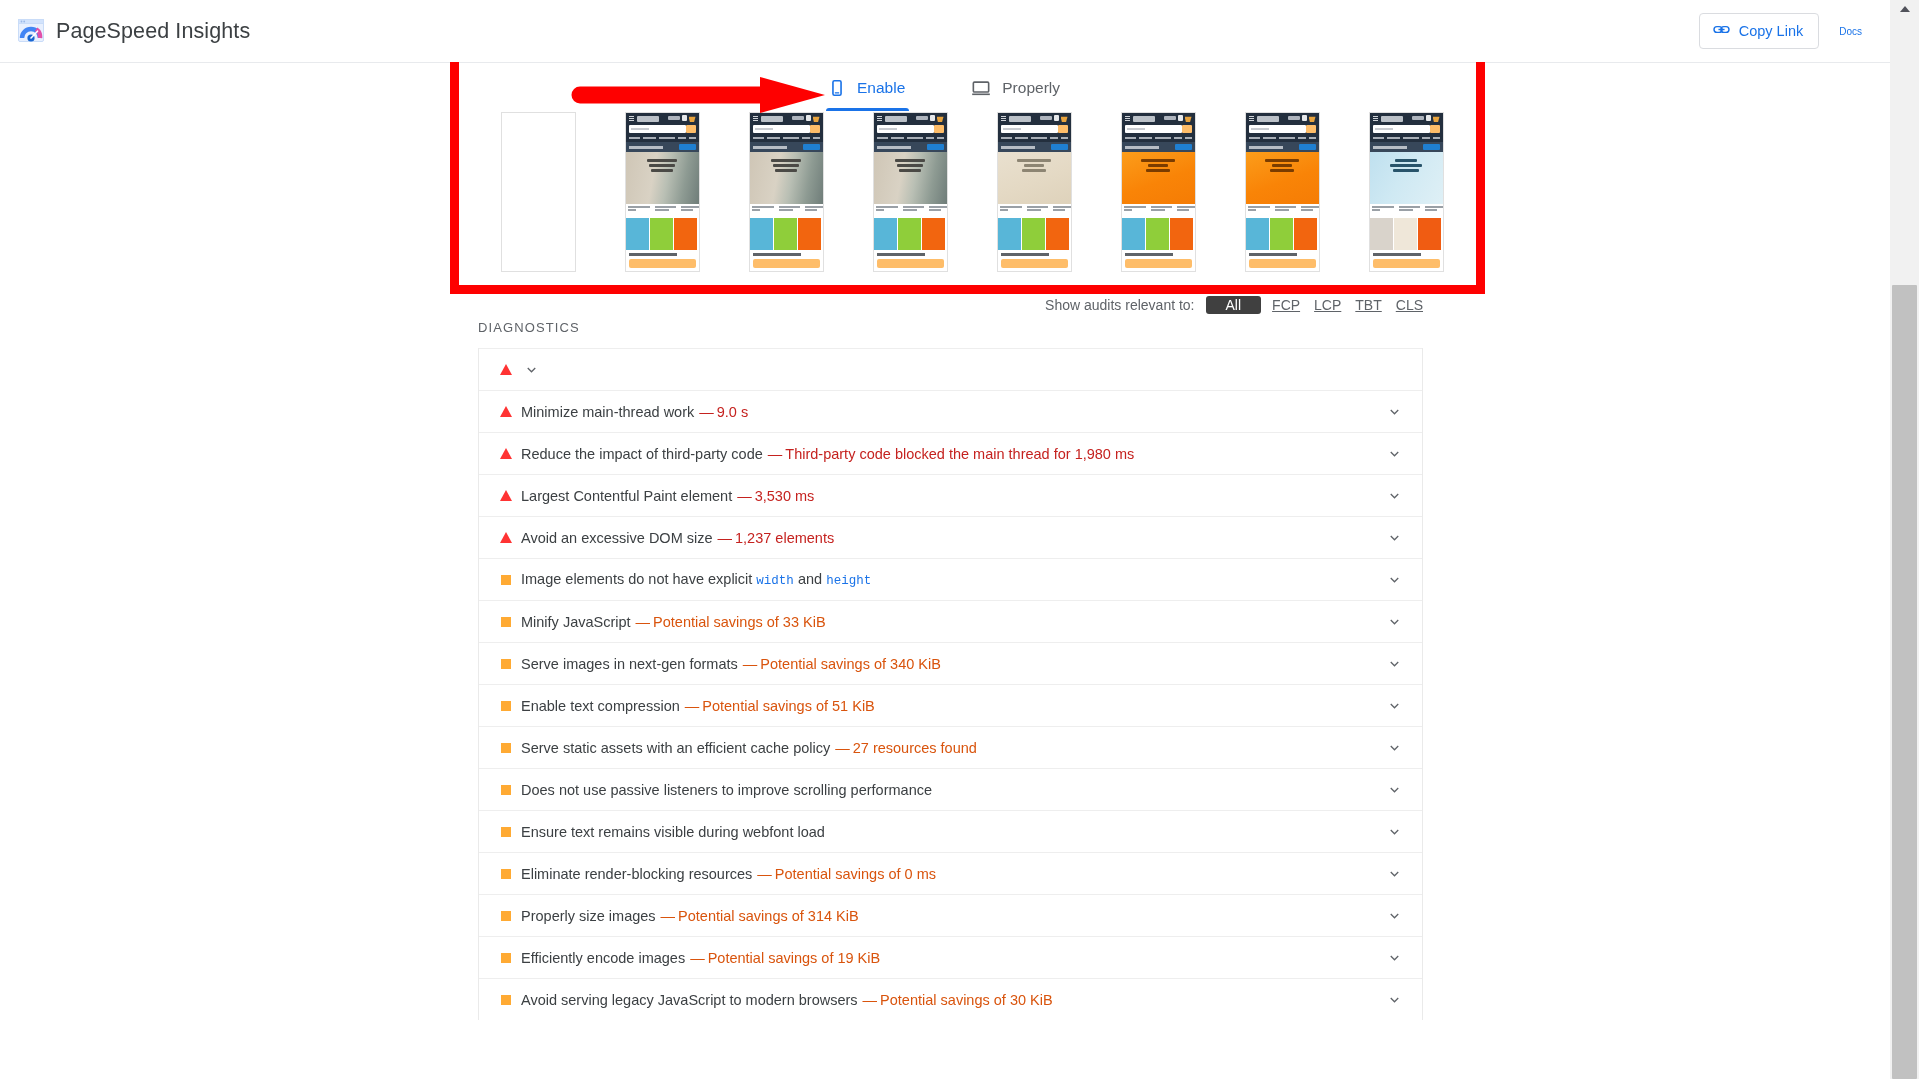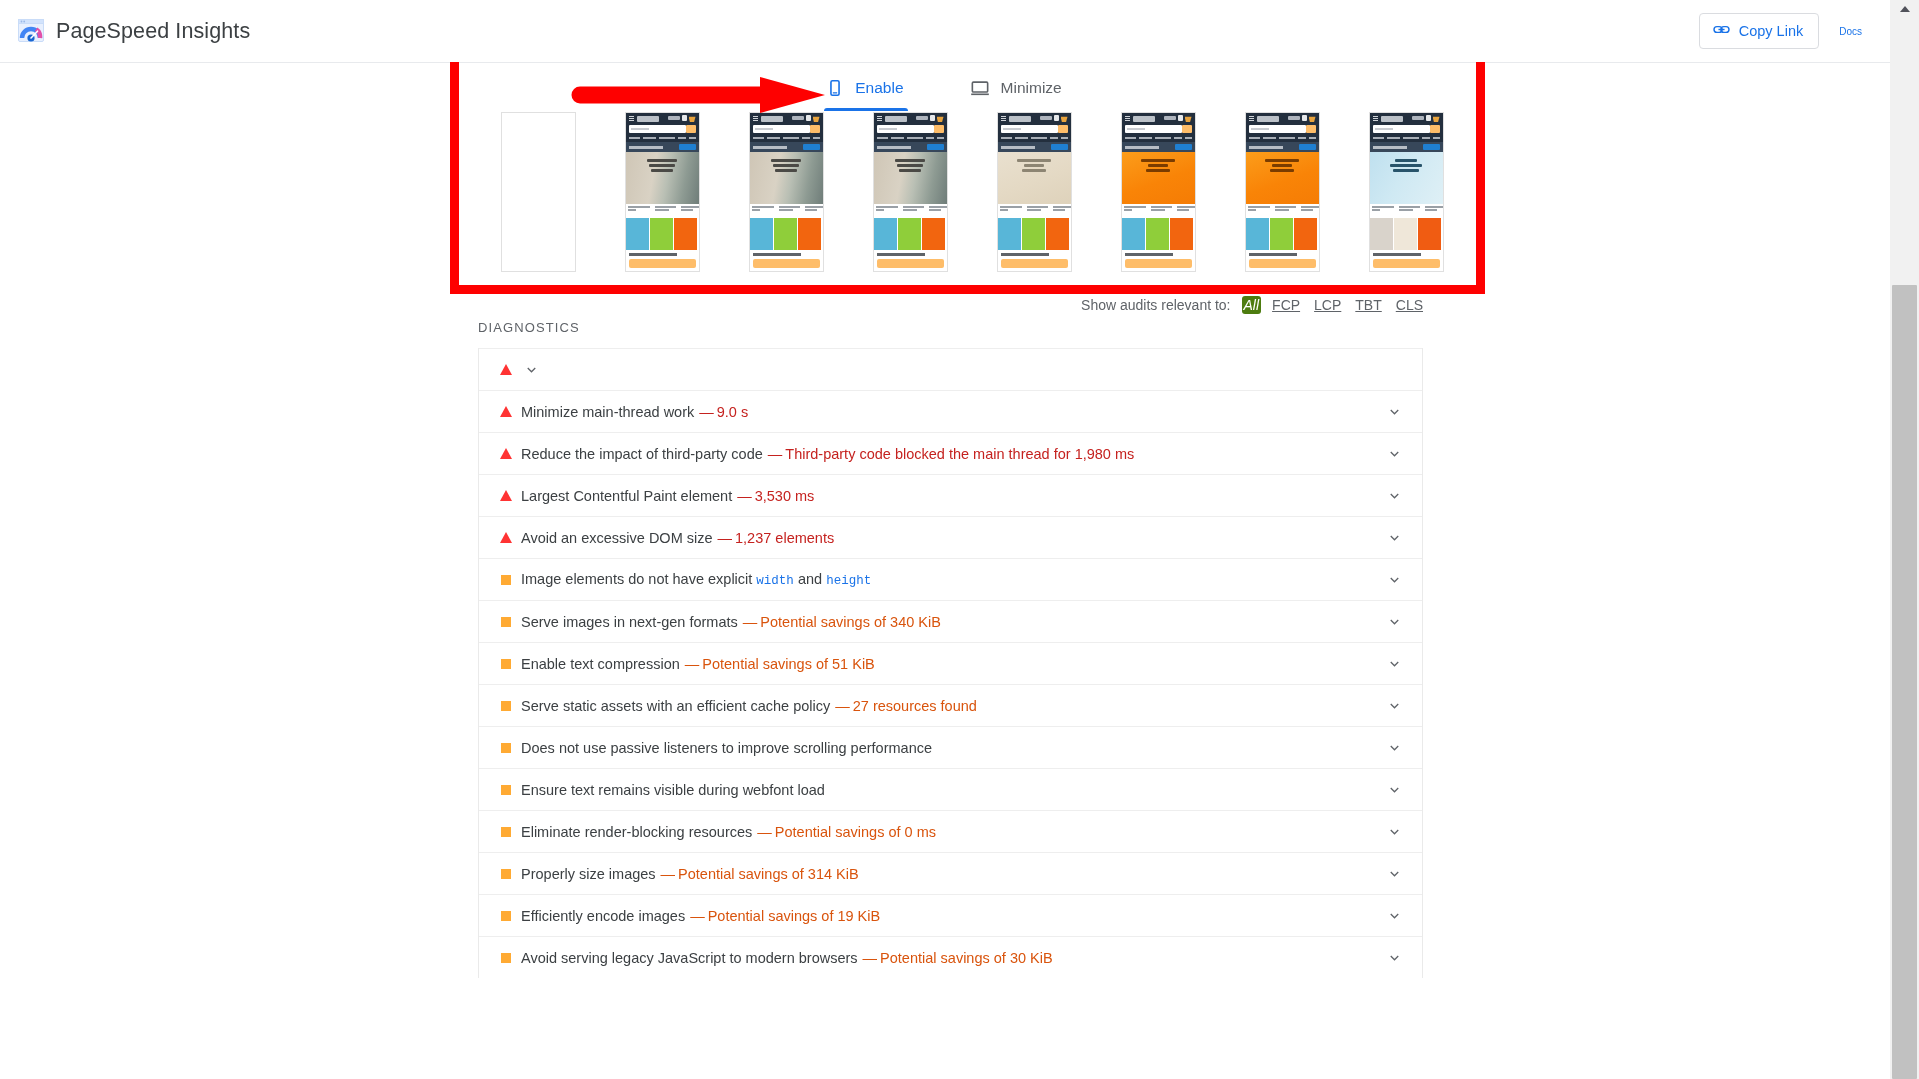--- a/index.html
+++ b/index.html
@@ -174,23 +174,22 @@
     padding-right: 464px; height: 26px;
     font-size: 14px; color: #5f6368;
   }
   .filter-label { margin-right: 11px; }
   .filter-chips { display: flex; align-items: center; gap: 8px; }
   .chip {
     font-size: 14px; color: #5f6368; text-decoration: underline;
     cursor: pointer; padding: 1px 3px; border-radius: 3px;
   }
   .chip.active {
-    background: #4d7c0f; color: #fff; text-decoration: none;
-    padding: 1px 2px;
-    font-style: italic;
+    background: #404040; color: #fff; text-decoration: none;
+    padding: 1px 20px;
   }
 
   
   .diag-label {
     position: absolute; top: 320px; left: 478px;
     font-size: 13px; letter-spacing: 1.1px; color: #5f6368;
   }
   .audit-list {
     position: absolute; top: 348px; left: 478px;
     width: 945px;
@@ -260,21 +259,21 @@
           </span>
           <span>Enable</span>
         </div>
         <div class="tab">
           <span>
             <svg width="20" height="18" viewBox="0 0 22 20" fill="none">
               <rect x="2.5" y="3.5" width="17" height="11" rx="1.2" stroke="currentColor" stroke-width="1.8"></rect>
               <line x1="1.2" y1="17" x2="20.8" y2="17" stroke="currentColor" stroke-width="1.8"></line>
             </svg>
           </span>
-          <span>Minimize</span>
+          <span>Properly</span>
         </div>
       </div>
   </div>
 
   <div class="filmstrip-outer">
     <div class="filmstrip" id="filmstrip-host">
         <div class="frame-cell">
           <div class="frame blank"></div>
         </div>
         <div class="frame-cell">
@@ -758,20 +757,31 @@
           <svg width="15" height="15" viewBox="0 0 20 20" fill="none" stroke="#5f6368" stroke-width="1.7">
             <polyline points="5,8 10,13 15,8"></polyline>
           </svg>
         </div>
       </div>
       <div class="audit-row">
         <div class="audit-icon">
           <span class="sq"></span>
         </div>
         <div class="audit-text"><span>Image elements do not have explicit</span> <code>width</code> and <code>height</code></div>
+        <div class="chev">
+          <svg width="15" height="15" viewBox="0 0 20 20" fill="none" stroke="#5f6368" stroke-width="1.7">
+            <polyline points="5,8 10,13 15,8"></polyline>
+          </svg>
+        </div>
+      </div>
+      <div class="audit-row">
+        <div class="audit-icon">
+          <span class="sq"></span>
+        </div>
+        <div class="audit-text"><span>Minify JavaScript</span><span class="dash warn">—</span><span class="metric warn">Potential savings of 33 KiB</span></div>
         <div class="chev">
           <svg width="15" height="15" viewBox="0 0 20 20" fill="none" stroke="#5f6368" stroke-width="1.7">
             <polyline points="5,8 10,13 15,8"></polyline>
           </svg>
         </div>
       </div>
       <div class="audit-row">
         <div class="audit-icon">
           <span class="sq"></span>
         </div>

